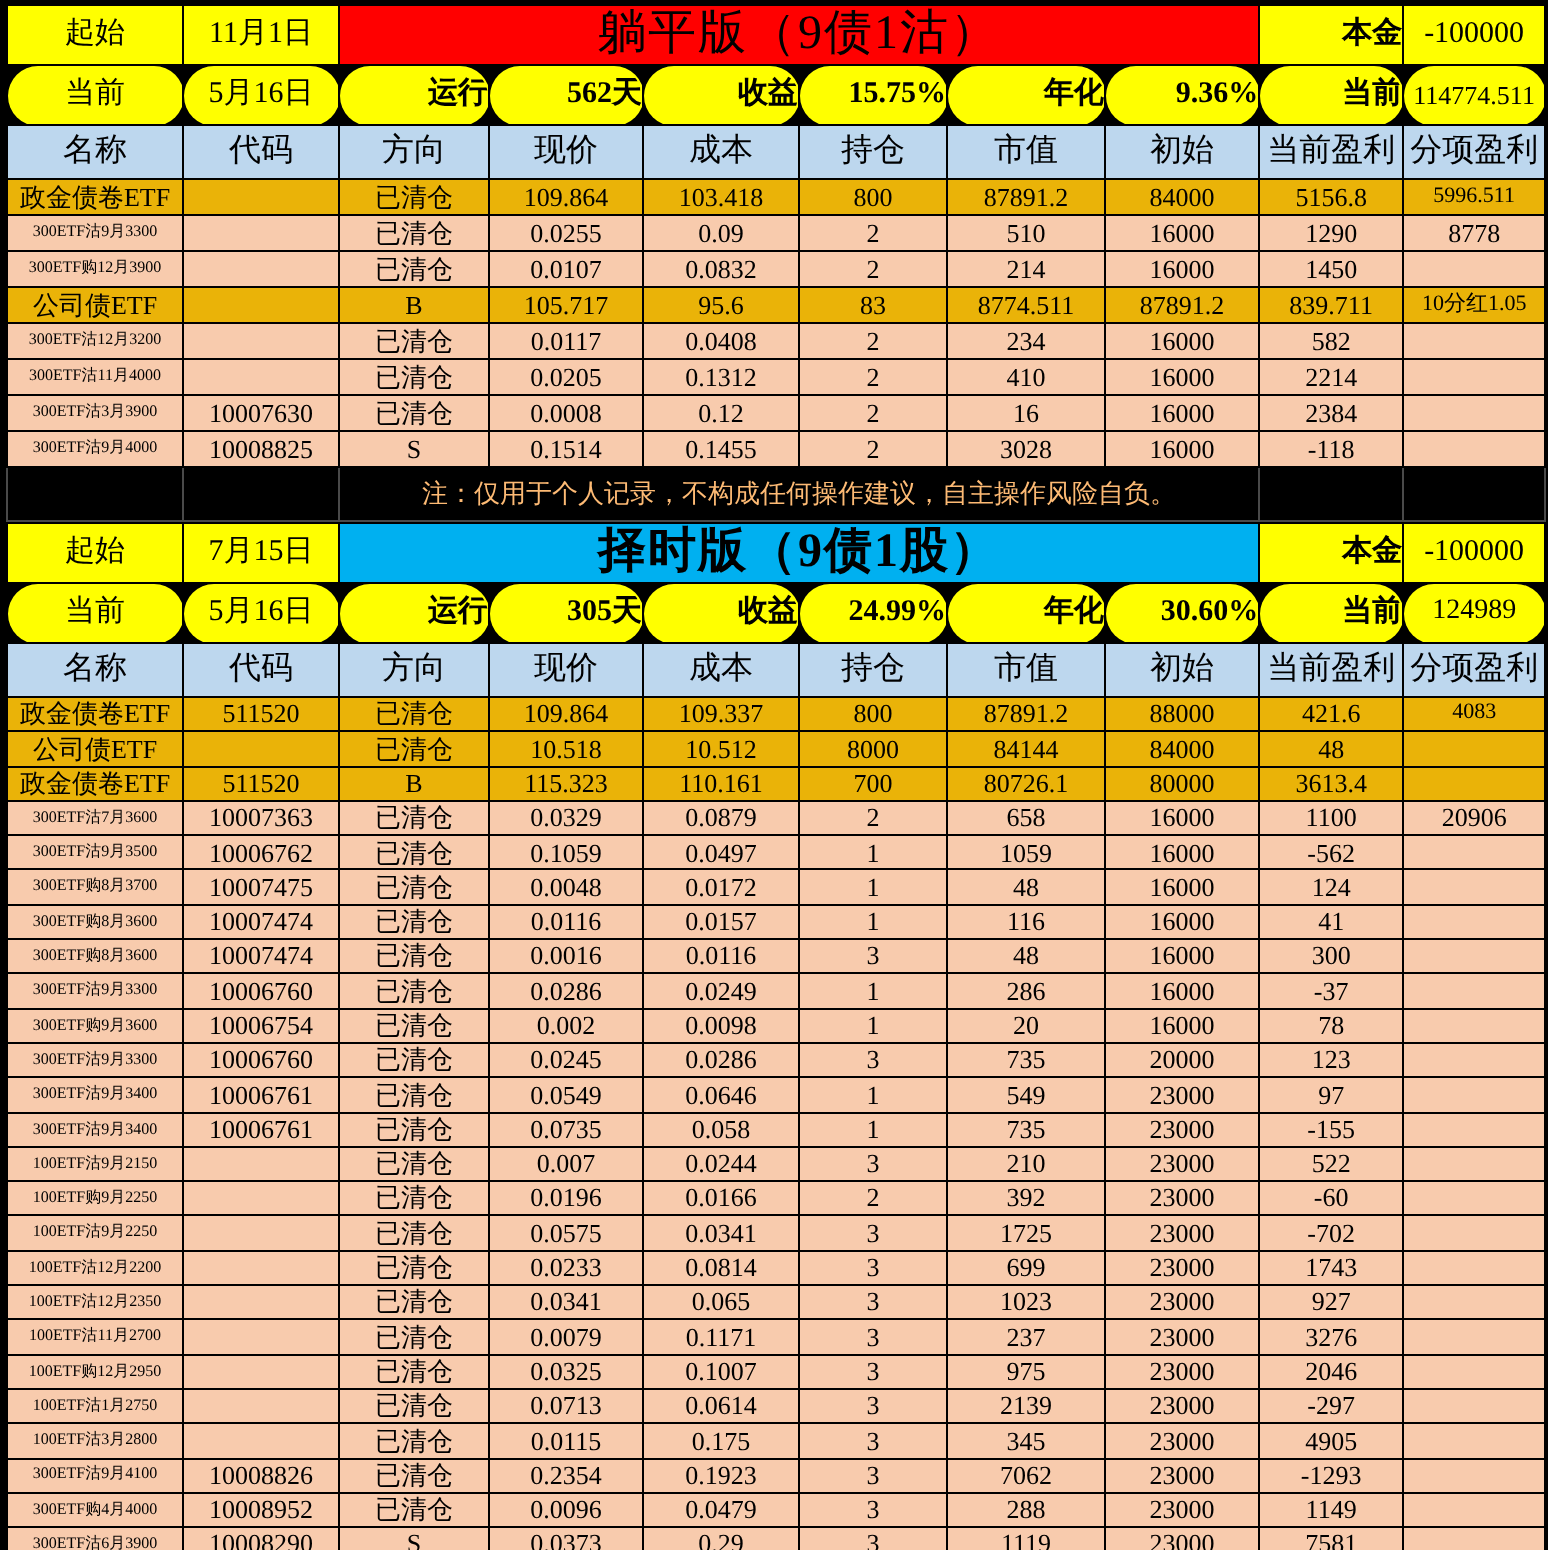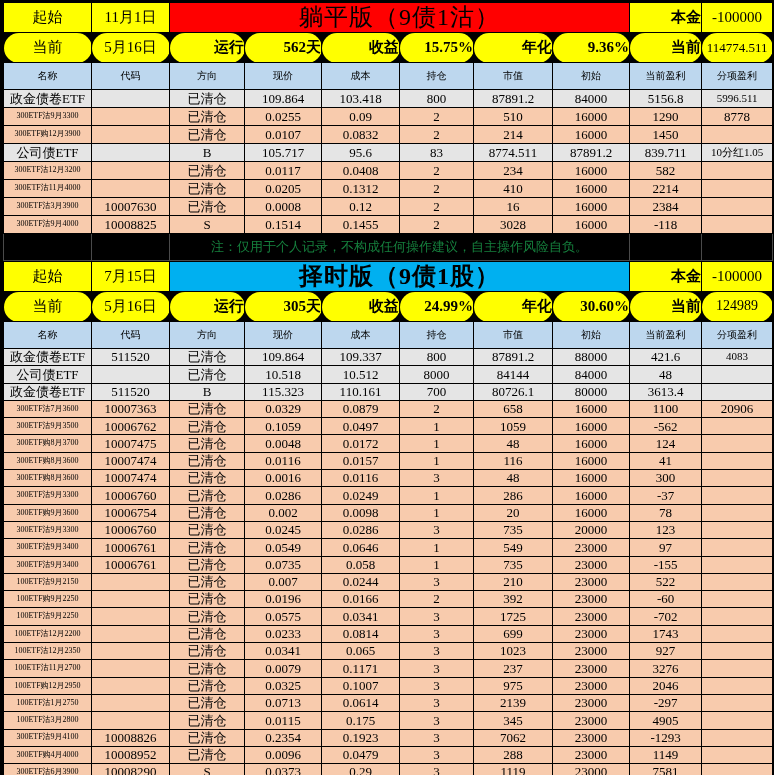--- a/index.html
+++ b/index.html
@@ -11,31 +11,31 @@
   
   col.c0{width:88px}col.c1{width:78px}col.c2{width:75px}col.c3{width:77px}col.c4{width:78px}
   col.c5{width:74px}col.c6{width:79px}col.c7{width:77px}col.c8{width:72px}col.c9{width:71px}
   
   .y{background:#FFFF00;font-size:15px;}
   .b{font-weight:bold;text-align:right;}
   .title1{background:#FF0000;font-size:24px;font-weight:normal;letter-spacing:1px;}
   .title2{background:#00B0F0;font-size:24px;font-weight:bold;letter-spacing:1px;}
   .r-top td{height:29px;}
   .r-info td{height:29px;border-radius:15px;}
-  .r-cols td{height:26px;background:#BDD7EE;font-size:10px;text-align:center;}
+  .r-cols td{height:26px;background:#BDD7EE;font-size:16px;text-align:center;}
   
   #sec1-body tr{height:18px;}
   #sec2-body tr{height:17.3px;}
-  tr.etf td{background:#e5e5e5;font-size:13px;font-family:Liberation Serif, serif;}
+  tr.etf td{background:#eab308;font-size:13px;font-family:Liberation Serif, serif;}
   tr.opt td{background:#F8CBAD;font-size:13px;}
   tr.etf td:first-child{font-size:13px;}
   tr.opt td:first-child{font-size:8px;}
   tr.etf td:last-child{font-size:11px;}
   
-  .band td{background:#000;border:1px solid #4a4a4a;color:#15803d;font-size:13px;height:26px;}
+  .band td{background:#000;border:1px solid #4a4a4a;color:#fdba74;font-size:13px;height:26px;}
 </style>
 </head>
 <body>
 
 <div class="wrap">
 
   <table>
     <colgroup>
       <col class="c0">
         <col class="c1">

